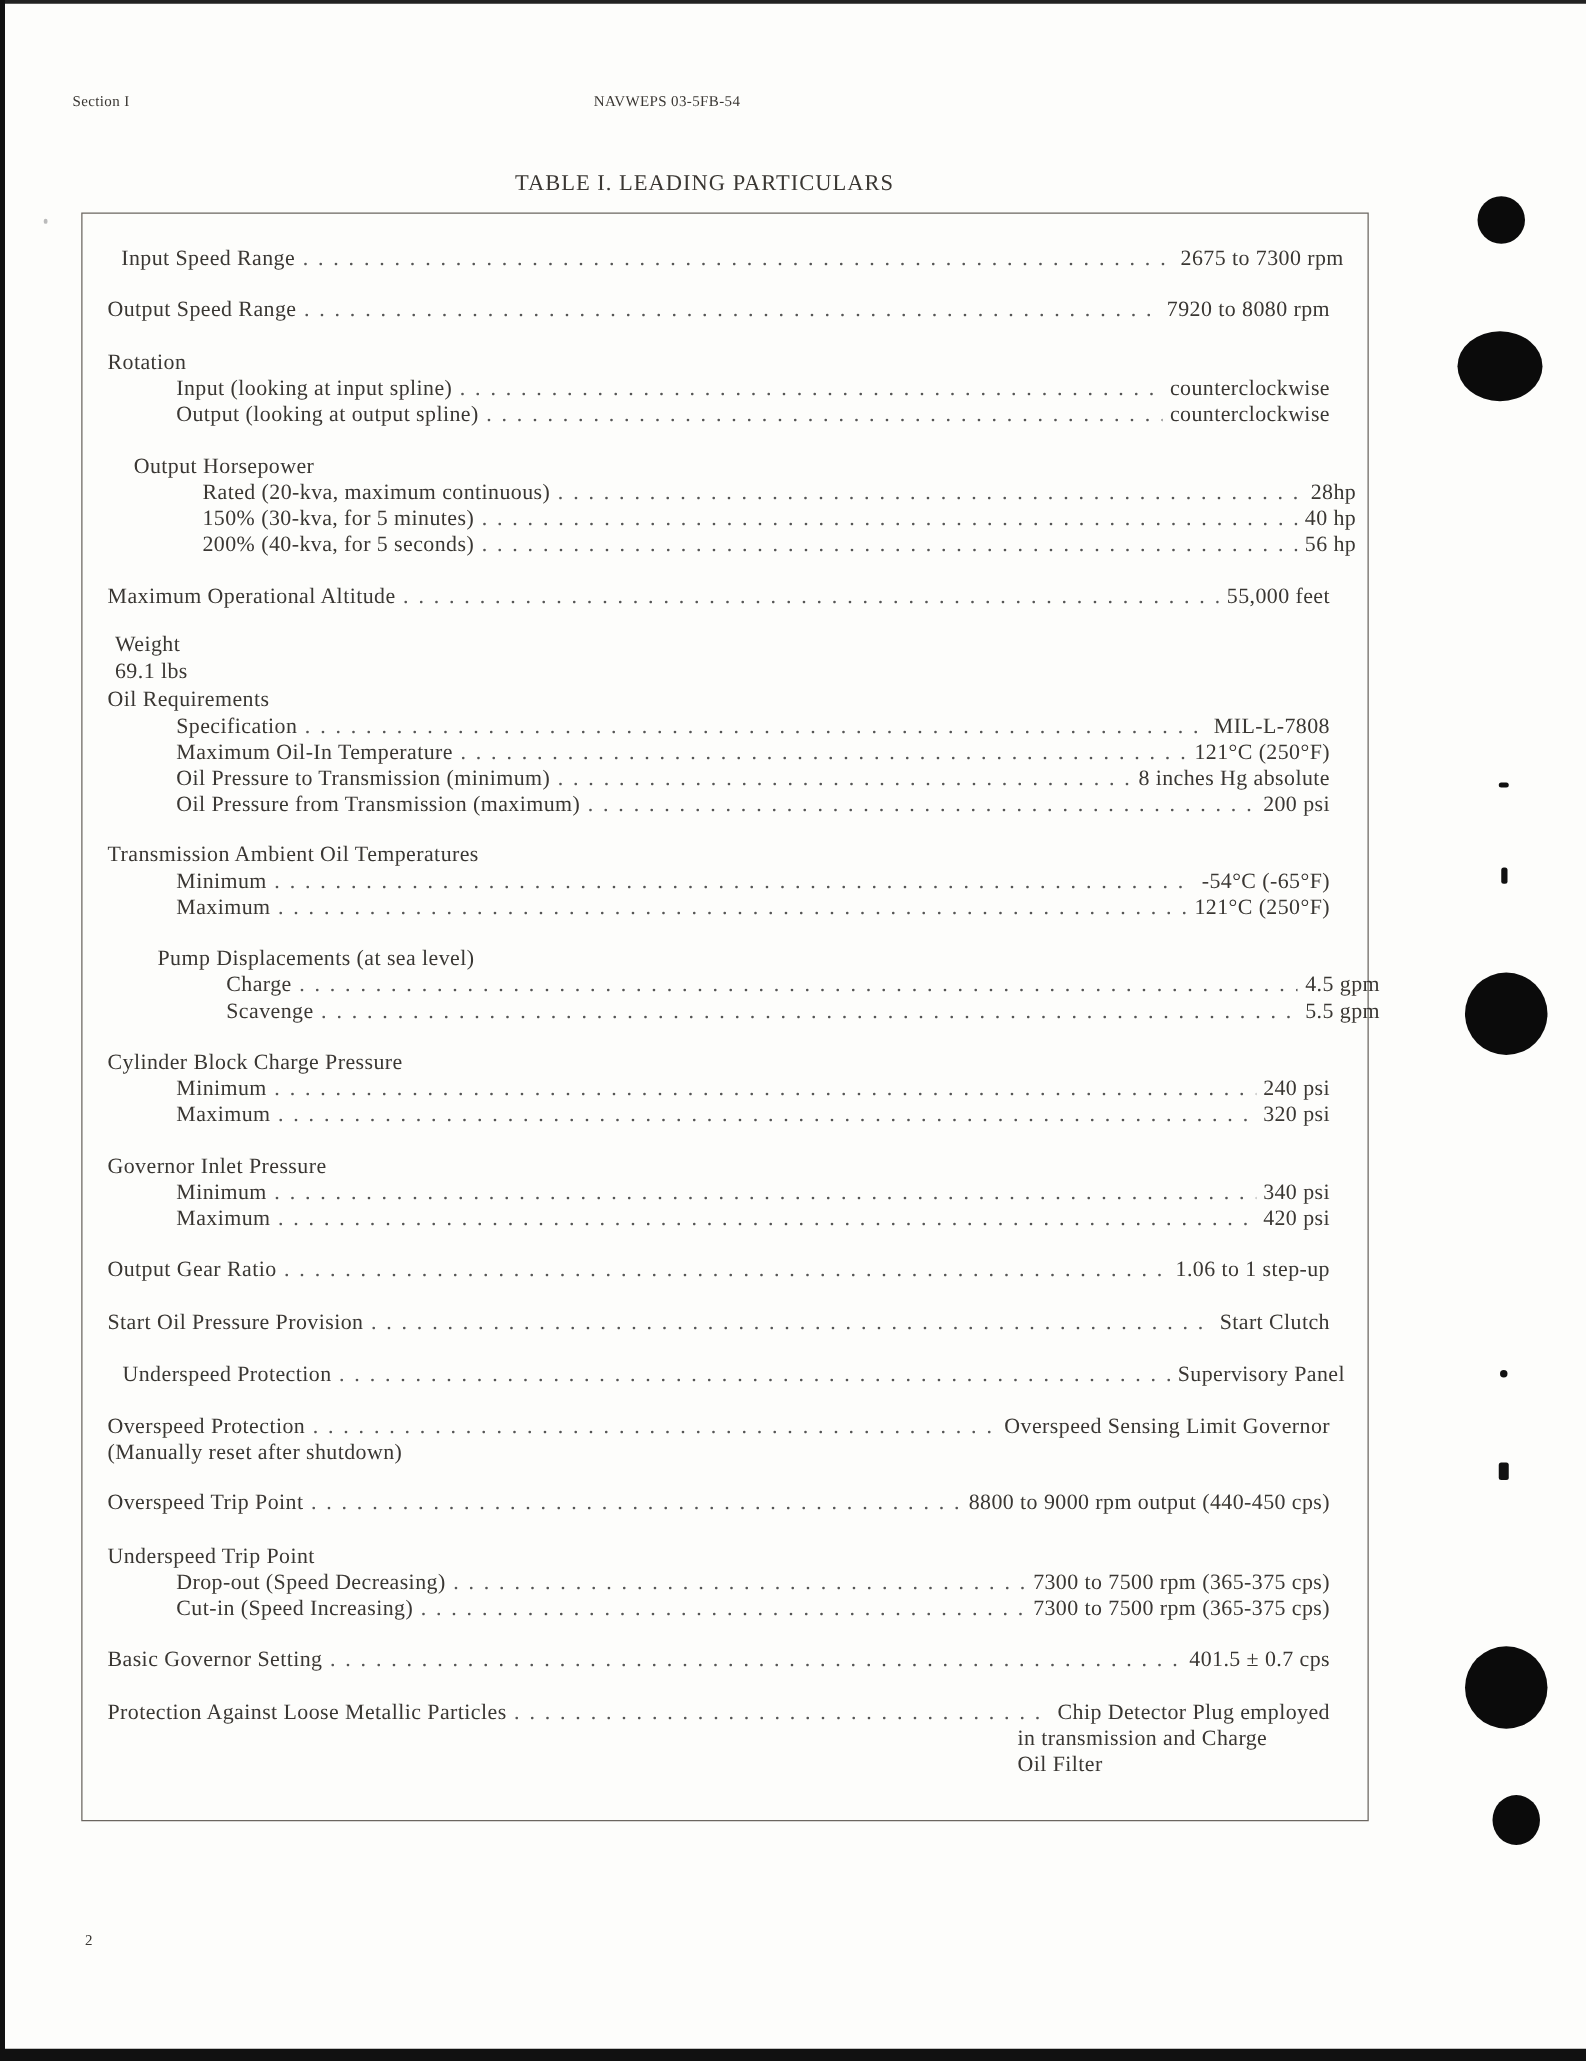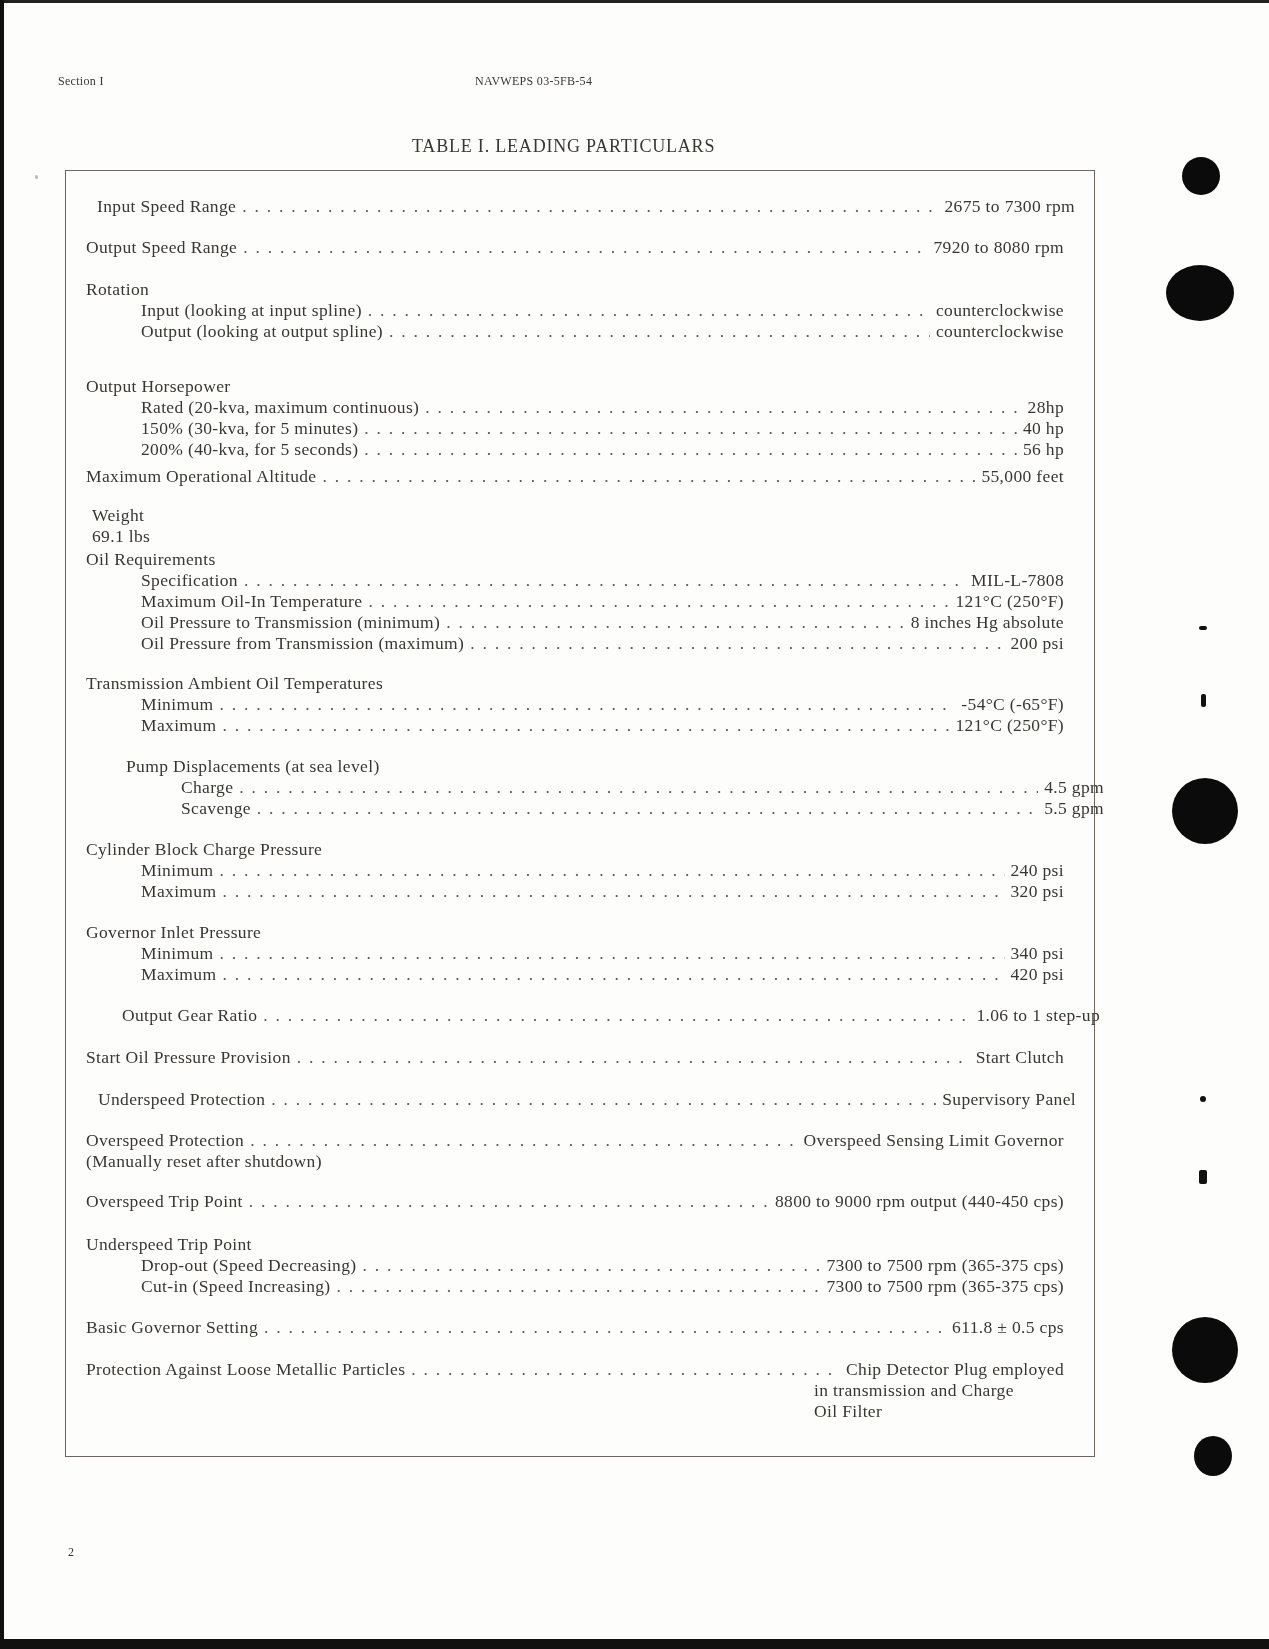--- a/index.html
+++ b/index.html
@@ -72,21 +72,21 @@
         <span class="dots"></span>
         <span class="val">counterclockwise</span>
       </div>
     <div class="line sub">
         <span class="lbl">Output (looking at output spline)</span>
         <span class="dots"></span>
         <span class="val">counterclockwise</span>
       </div>
   </div>
 
-  <div class="entry" style="position:absolute; top:180px; width:978px;">
+  <div class="entry" style="position:absolute; top:166px; width:978px;margin-left:21px;">
     <div class="line">
         <span class="lbl">Output Horsepower</span>
       </div>
     <div class="line sub">
         <span class="lbl">Rated (20-kva, maximum continuous)</span>
         <span class="dots"></span>
         <span class="val">28hp</span>
       </div>
     <div class="line sub">
         <span class="lbl">150% (30-kva, for 5 minutes)</span>
@@ -200,21 +200,21 @@
         <span class="val">340 psi</span>
       </div>
     <div class="line sub">
         <span class="lbl">Maximum</span>
         <span class="dots"></span>
         <span class="val">420 psi</span>
       </div>
   </div>
 
   <div class="entry" style="position:absolute; top:809px;">
-    <div class="line" style="width:978px;margin-left:36px;">
+    <div class="line" style="width:978px;">
         <span class="lbl">Output Gear Ratio</span>
         <span class="dots"></span>
         <span class="val">1.06 to 1 step-up</span>
       </div>
   </div>
 
   <div class="entry" style="position:absolute; top:851px;">
     <div class="line" style="width:978px;">
         <span class="lbl">Start Oil Pressure Provision</span>
         <span class="dots"></span>
@@ -260,21 +260,21 @@
         <span class="lbl">Cut-in (Speed Increasing)</span>
         <span class="dots"></span>
         <span class="val">7300 to 7500 rpm (365-375 cps)</span>
       </div>
   </div>
 
   <div class="entry" style="position:absolute; top:1121px;">
     <div class="line" style="width:978px;">
         <span class="lbl">Basic Governor Setting</span>
         <span class="dots"></span>
-        <span class="val">611.8 ± 0.5 cps</span>
+        <span class="val">401.5 ± 0.7 cps</span>
       </div>
   </div>
 
   <div class="entry" style="position:absolute; top:1163px; width:978px;">
     <div class="line">
         <span class="lbl">Protection Against Loose Metallic Particles</span>
         <span class="dots"></span>
         <span class="val">Chip Detector Plug employed</span>
       </div>
     <div class="cont left-block">in transmission and Charge</div>

